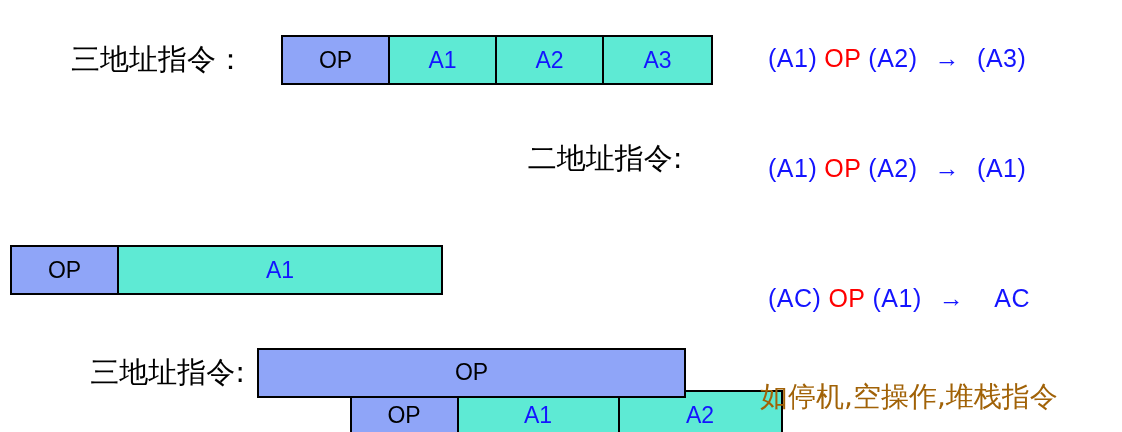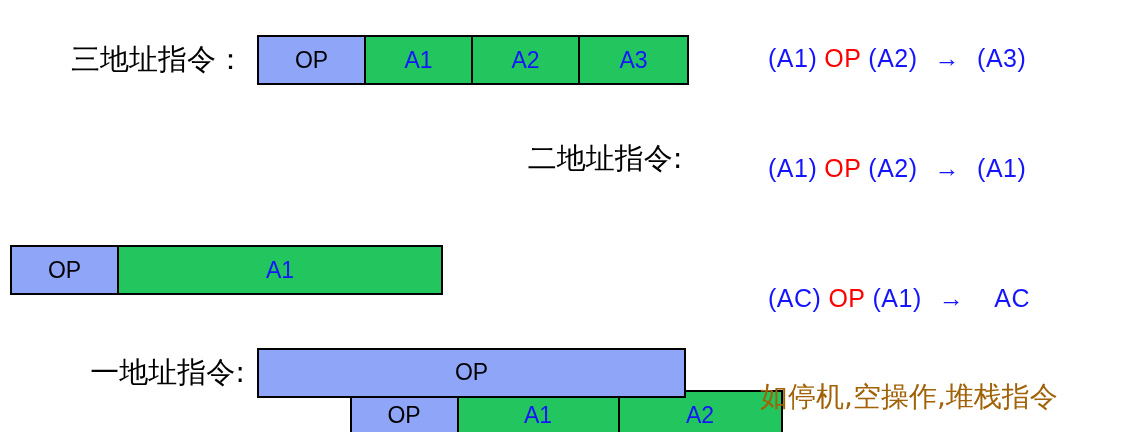--- a/index.html
+++ b/index.html
@@ -65,21 +65,21 @@
     border-right: 2px solid #000000;
   }
   .cell:last-child {
     border-right: none;
   }
   .cell.op {
     background: #8FA5F8;
     color: #000000;
   }
   .cell.addr {
-    background: #22c55e;
+    background: #5eead4;
     color: #1414FF;
   }
 
   
   .w-107 { width: 107px; }
   .w-161 { width: 161px; }
   .w-322 { width: 322px; }
   .w-429 { width: 425px; }
 
   
@@ -110,21 +110,21 @@
   }
 
   .sp { display: inline-block; width: 7px; }
   .sp-wide { display: inline-block; width: 13px; }
 </style>
 </head>
 <body>
 
 <div class="diagram">
 
-  <div class="row" style="top: 32px; height: 56px;">
+  <div class="row" style="top: 32px; height: 56px; gap: 24px;">
     <div class="row-label">三地址指令：</div>
 
     <div class="format-bar">
       <div class="cell op w-107">OP</div>
       <div class="cell addr w-107">A1</div>
       <div class="cell addr w-107">A2</div>
       <div class="cell addr w-107">A3</div>
     </div>
   </div>
 
@@ -152,21 +152,21 @@
       <div class="cell op w-107">OP</div>
       <div class="cell addr w-322">A1</div>
     </div>
   </div>
 
   <div class="formula" style="top: 258px; margin-top: 28px;">
     <span class="blue">(AC)</span><span class="sp"></span><span class="red">OP</span><span class="sp"></span><span class="blue">(A1)</span><span class="sp-wide"></span><span class="arrow">→</span><span class="sp-wide"></span><span class="sp-wide"></span><span class="blue">AC</span>
   </div>
 
   <div class="row" style="top: 348px; height: 49px;">
-    <div class="row-label">一地址指令:</div>
+    <div class="row-label">三地址指令:</div>
 
     <div class="format-bar">
       <div class="cell op w-429">OP</div>
     </div>
   </div>
 
   <div class="note" style="top: 359px;">如停机,空操作,堆栈指令</div>
 
 </div>
 

